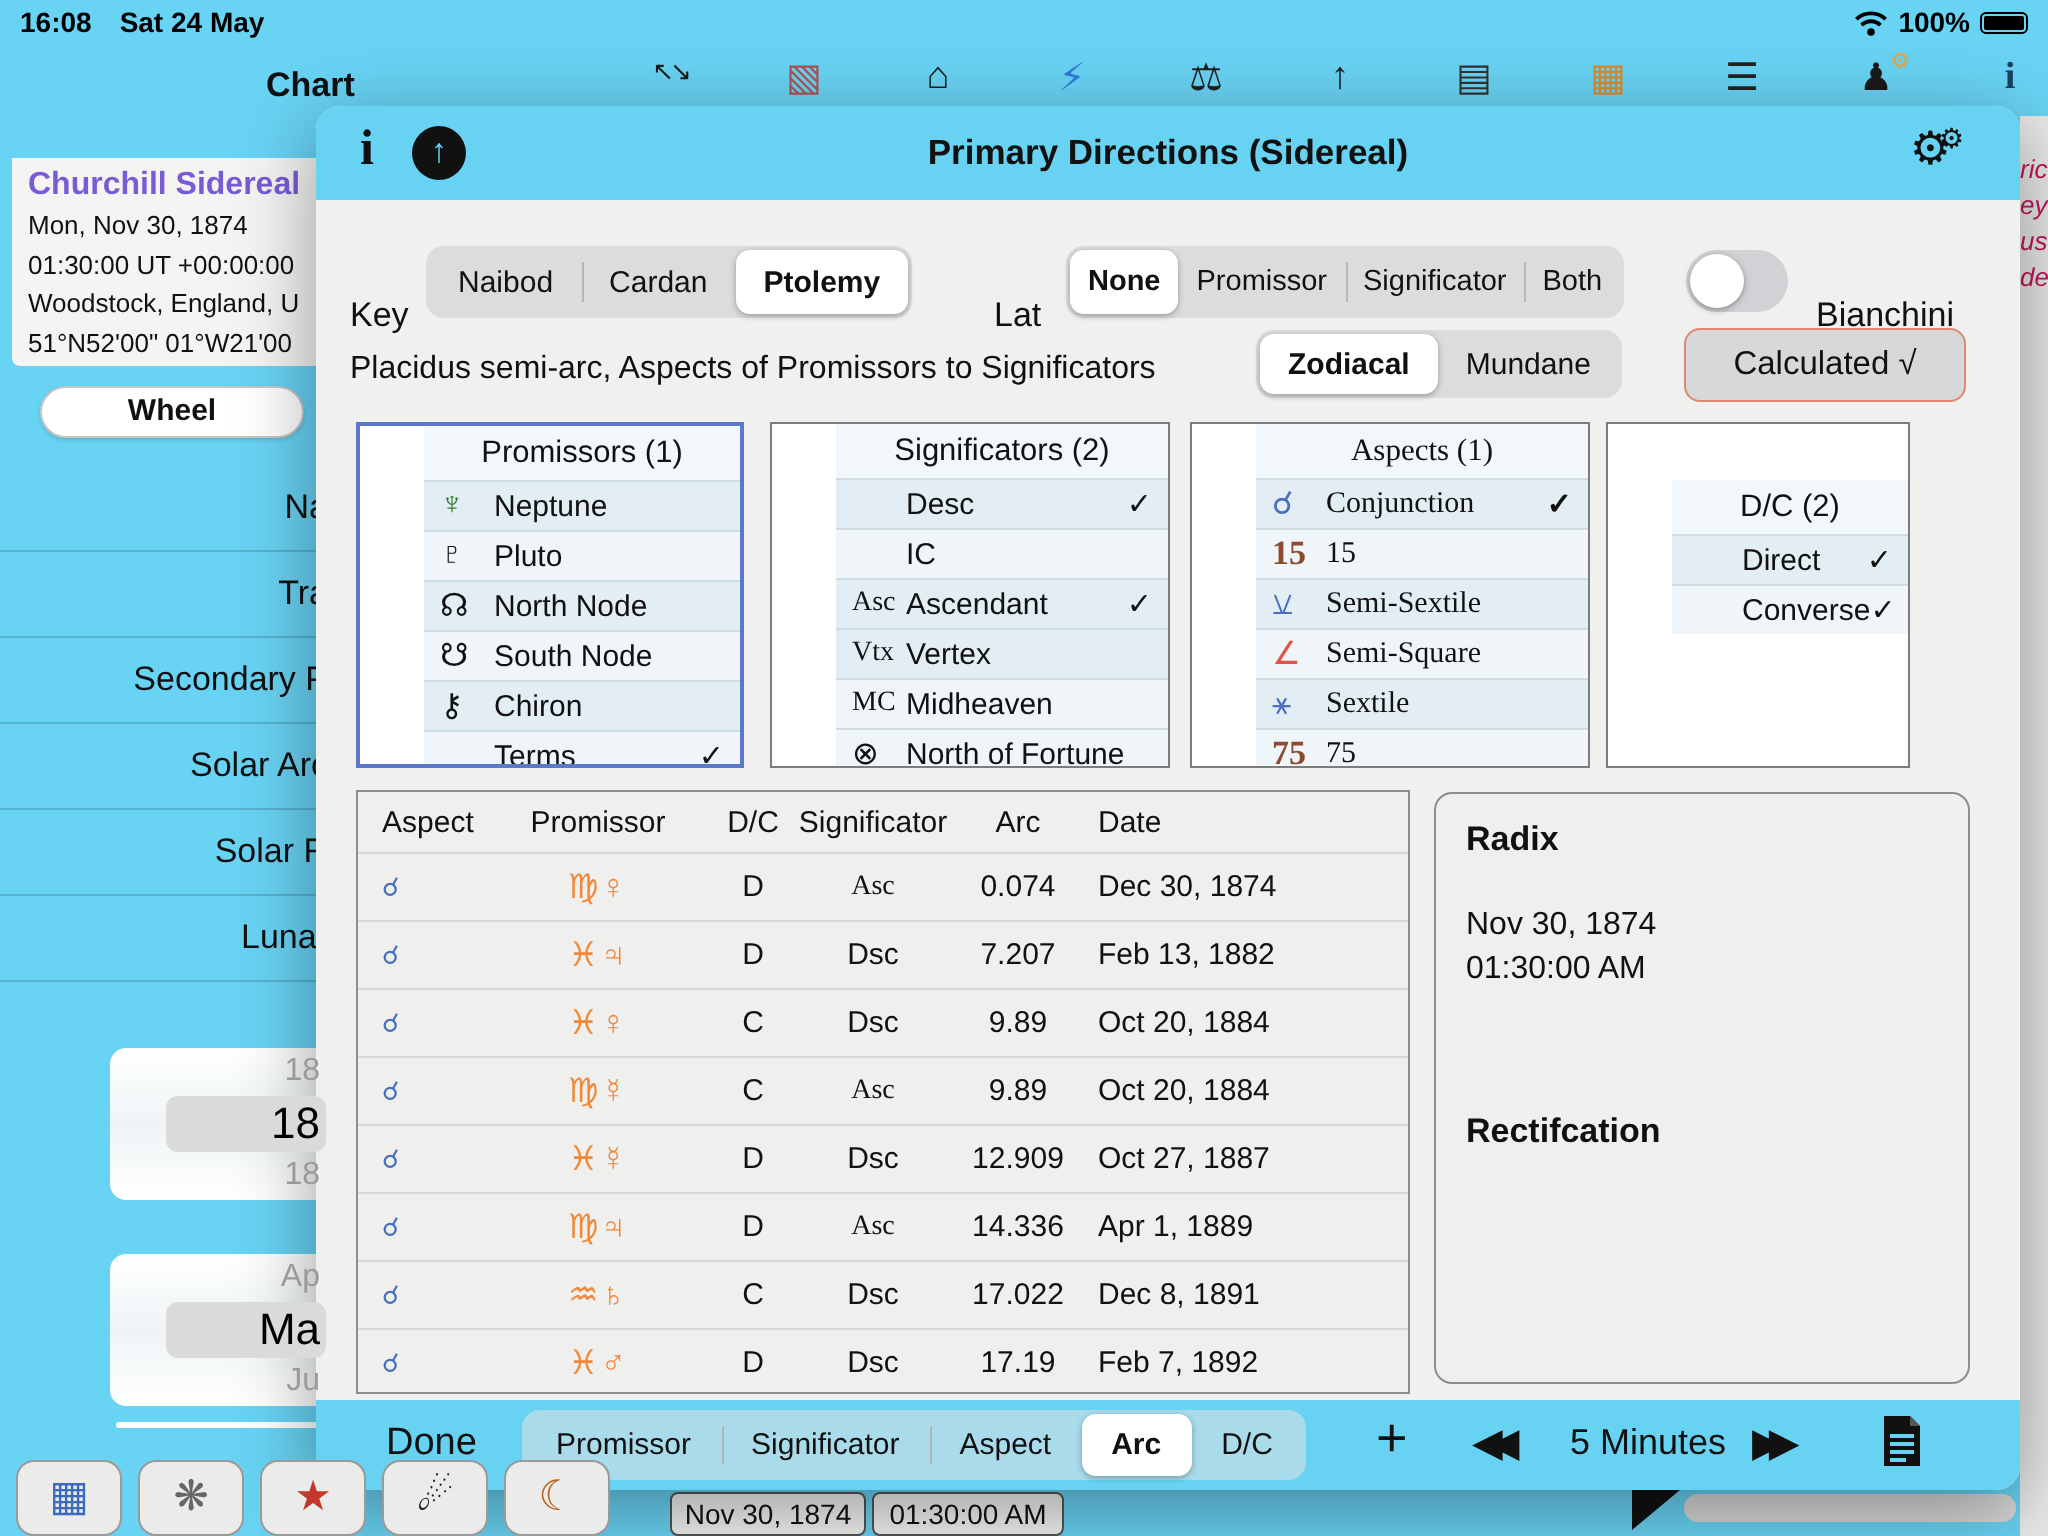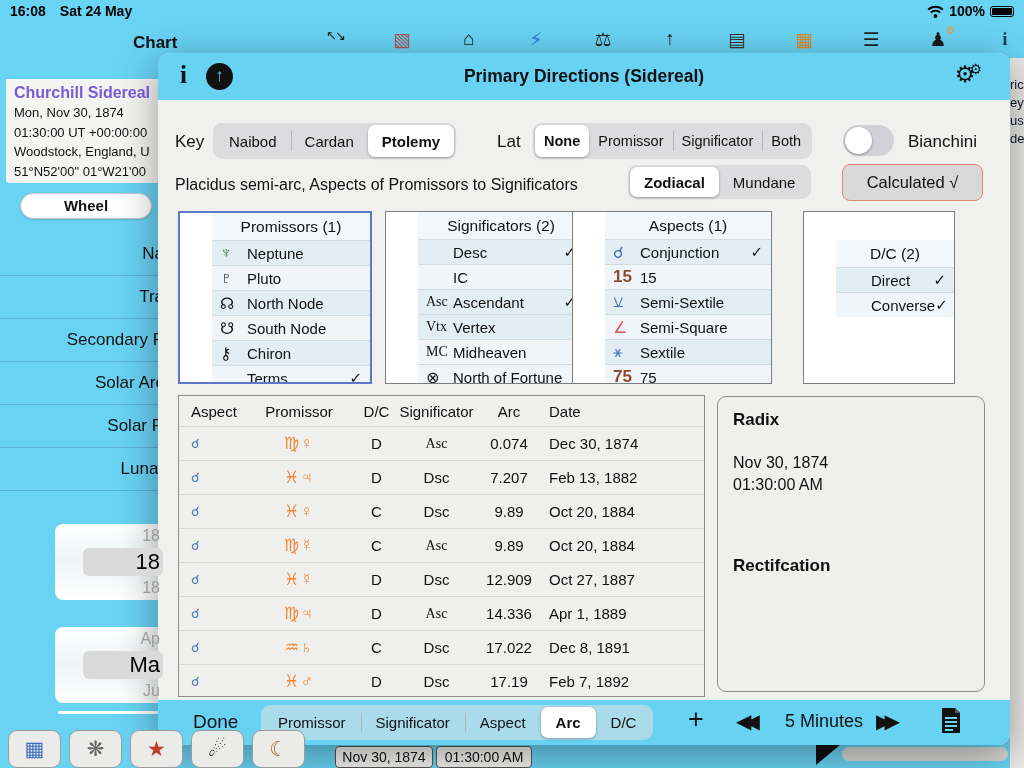--- a/index.html
+++ b/index.html
@@ -12,21 +12,21 @@
   #status-right { margin-left:auto; display:flex; align-items:center; gap:5px; }
 
   
   #bg-chart-title { left:133px; top:33px; font-size:17px; font-weight:bold; }
   #bg-icons { left:320px; top:28px; width:700px; display:flex; justify-content:space-between; }
   .tb-icon { width:30px; text-align:center; font-size:19px; position:relative; }
   .tb-badge { position:absolute; right:-2px; top:-4px; font-size:11px; }
 
   
   #right-strip { left:1010px; top:58px; width:14px; height:710px; background:#E9E9E7; overflow:hidden; }
-  .strip-frag { font-size:13px; line-height:18px; color:#0f172a; white-space:nowrap; }
+  .strip-frag { font-size:13px; line-height:18px; color:#be185d; white-space:nowrap;font-style:italic; }
 
   
   #chart-info { left:6px; top:79px; width:166px; height:104px; background:#F4F4F2; border-radius:0 0 0 4px; padding:3px 0 0 8px; overflow:hidden; }
   #chart-info .title { color:#7A5BD6; font-weight:bold; font-size:16px; line-height:21px; white-space:nowrap; }
   #chart-info .line { font-size:13px; line-height:19.5px; white-space:nowrap; }
   #wheel-button { left:20px; top:193px; width:132px; height:26px; background:#fff; border:1px solid #c6c6c6; border-radius:13px; text-align:center; font-size:15px; font-weight:bold; line-height:24px; box-shadow:0 1px 2px rgba(0,0,0,.15); }
   #nav-list { left:0; top:233px; width:164px; }
   .nav-item { height:43px; display:flex; align-items:center; justify-content:flex-end; font-size:17px; overflow:hidden; border-bottom:1px solid rgba(40,80,100,.25); }
   .nav-item .lbl { white-space:nowrap; }
   .picker { left:55px; width:110px; height:76px; background:linear-gradient(#ffffff,#eef4f6 50%,#ffffff); border-radius:8px; overflow:hidden; text-align:right; padding-right:5px; }
@@ -45,42 +45,42 @@
 
   
   #modal { left:158px; top:53px; width:852px; height:692px; background:#F0F0EE; border-radius:12px; box-shadow:0 10px 40px rgba(0,0,0,.38); overflow:hidden; }
   #modal-header { position:absolute; left:0; top:0; width:852px; height:47px; background:#68D2F3; display:flex; align-items:center; }
   #modal-title { position:absolute; left:0; width:852px; text-align:center; font-size:17.5px; font-weight:bold; }
   #info-icon { position:absolute; left:22px; top:8px; font-family:"Liberation Serif","DejaVu Serif",serif; font-weight:bold; font-size:25px; }
   #up-circle-icon { position:absolute; left:48px; top:10px; width:27px; height:27px; background:#111; border-radius:50%; color:#68D2F3; text-align:center; font-size:17px; font-weight:bold; line-height:26px; }
   #gear-icons { position:absolute; right:22px; top:8px; font-size:23px; }
   #gear-icons .small { font-size:14px; position:relative; left:-6px; top:-8px; }
 
-  .field-label { font-size:17px; }
+  .field-label { font-size:17px;margin-top:16px; }
   .seg-control { display:flex; background:#DCDCDE; border-radius:9px; padding:2px; height:36px; }
   .seg { display:flex; align-items:center; justify-content:center; padding:0 14px; font-size:15px; border-radius:7px; position:relative; white-space:nowrap; }
   .seg.sel { background:#fff; box-shadow:0 1px 3px rgba(0,0,0,.3); font-weight:bold; }
   .seg:not(.sel)+.seg:not(.sel)::before { content:''; position:absolute; left:0; top:20%; height:60%; width:1px; background:#b6b6ba; }
   #seg-key { position:absolute; left:55px; top:70px; }
   #key-label { position:absolute; left:17px; top:79px; }
   #lat-label { position:absolute; left:339px; top:79px; }
   #seg-lat { position:absolute; left:375px; top:70px; }
   #seg-lat .seg { padding:0 9px; font-size:14.5px; }
   #toggle { position:absolute; left:685px; top:72px; width:51px; height:31px; background:#D2D2D6; border-radius:16px; }
   #toggle .knob { position:absolute; left:2px; top:2px; width:27px; height:27px; background:#fff; border-radius:50%; box-shadow:0 1px 3px rgba(0,0,0,.35); }
   #bianchini-label { position:absolute; left:750px; top:79px; }
   #subtitle { position:absolute; left:17px; top:123px; font-size:16px; }
   #seg-zod { position:absolute; left:470px; top:112px; height:34px; }
   #calculated-button { position:absolute; left:684px; top:111px; width:141px; height:37px; background:#D8D8D8; border:1.5px solid #E08770; border-radius:8px; text-align:center; font-size:16.5px; line-height:34px; }
 
   
   .lbox { position:absolute; top:158px; height:173px; background:#fff; border:1px solid #7d7d7d; overflow:hidden;padding-left:32px; }
   #box-promissors { left:20px; width:194px; border:2px solid #5B79C8; }
   #box-significators { left:227px; width:200px; }
-  #box-aspects { left:414px; width:200px; }
+  #box-aspects { left:437px; width:200px;font-family:Liberation Serif, serif; }
   #box-dc { left:645px; width:152px; padding-top:28px; }
   .lbox .hdr { text-align:center; font-size:15.5px; padding:5px 0 4px; background:#F1F7FA; }
   .lrow { display:flex; align-items:center; height:25px; padding:0 8px; font-size:15px; background:#E3EEF4; border-top:1px solid #cfdde3; }
   .lrow.alt { background:#EFF5F8; }
   .lglyph { width:27px; flex:0 0 27px; font-size:16px; }
   .lglyph.serif { font-family:"Liberation Serif","DejaVu Serif",serif; font-size:14px; }
   .lglyph.bold { font-weight:bold; font-size:17px; }
   .lcheck { margin-left:auto; font-weight:bold; font-size:15px; }
 
   

